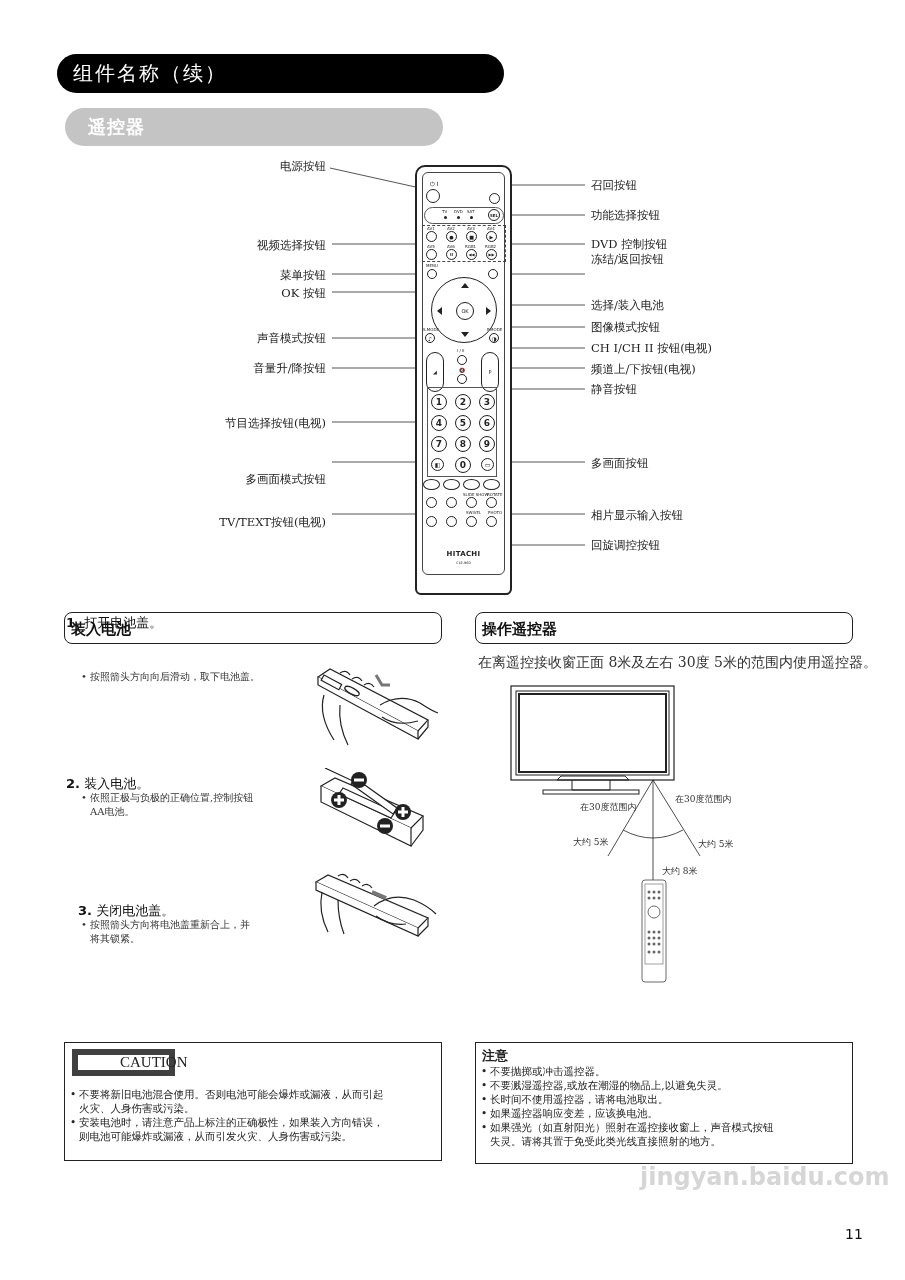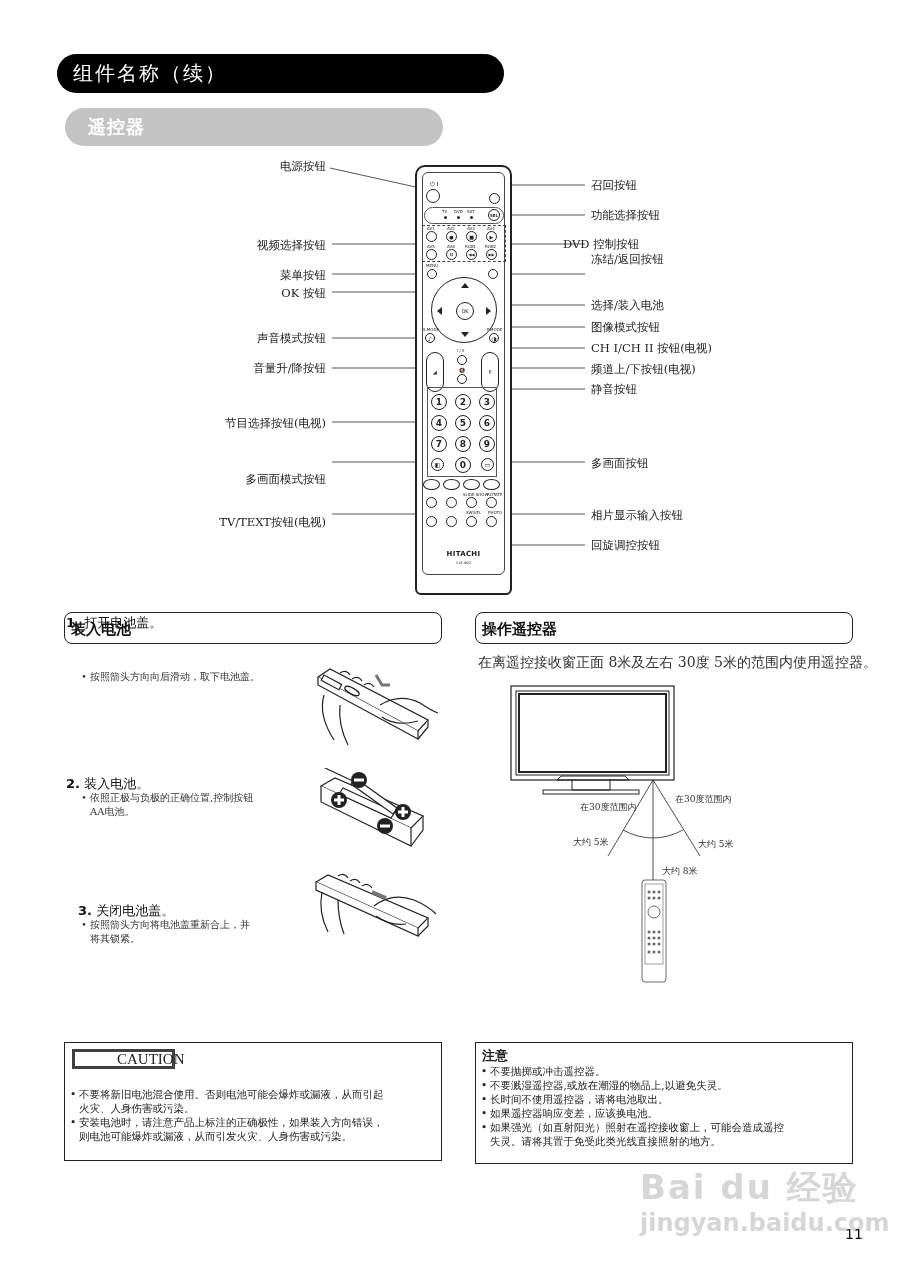--- a/index.html
+++ b/index.html
@@ -36,21 +36,21 @@
   .step-title { position: absolute; font-family: "DejaVu Sans", sans-serif; font-size: 13px; color: #111; }
   .step-title b { font-weight: bold; }
   .bullet { position: absolute; font-size: 10px; line-height: 14px; color: #333; }
   .bullet::before { content: "•"; position: absolute; left: -9px; top: 0; }
 
   .illu { position: absolute; }
 
   .desc { position: absolute; left: 478px; top: 654px; font-size: 14px; color: #333; }
 
   .box { position: absolute; border: 1.5px solid #222; }
-  .caution-tag { position: absolute; left: 7px; top: 6px; width: 103px; height: 20px; border: 3px solid #404040; display: flex; align-items: center; padding-left: 6px; gap: 32px; }
+  .caution-tag { position: absolute; left: 7px; top: 6px; width: 103px; height: 27px; border: 6px solid #404040; display: flex; align-items: center; padding-left: 6px; gap: 32px; }
   .caution-tag span { font-family: "Liberation Serif", serif; font-size: 15px; margin-left: 4px; }
   .note-line { position: absolute; font-size: 10.5px; line-height: 14px; color: #222; }
   .note-title { position: absolute; font-family: "DejaVu Sans", sans-serif; font-weight: bold; font-size: 13px; }
 
   .watermark { position: absolute; left: 640px; top: 1165px; color: #d6d6d6; font-family: "DejaVu Sans", sans-serif; font-weight: bold; }
   .page-num { position: absolute; left: 845px; top: 1226px; font-family: "DejaVu Sans", sans-serif; font-size: 14px; color: #111; }
 </style>
 </head>
 <body>
 
@@ -95,21 +95,21 @@
     <polyline points="465,383 475,389 585,389"></polyline>
     <line x1="497" y1="462" x2="585" y2="462"></line>
     <polyline points="503,497 506,497 506,514 585,514"></polyline>
     <line x1="506" y1="514" x2="506" y2="521"></line>
     <polyline points="462,527 462,545 585,545"></polyline>
   </g>
 </svg>
 
 <div class="lbl" style="left:591px;top:178px;">召回按钮</div>
 <div class="lbl" style="left:591px;top:208px;">功能选择按钮</div>
-<div class="lbl" style="left:563px;top:237px;">DVD 控制按钮</div>
+<div class="lbl" style="left:591px;top:237px;">DVD 控制按钮</div>
 <div class="lbl" style="left:591px;top:252px;">冻结/返回按钮</div>
 <div class="lbl" style="left:591px;top:298px;">选择/装入电池</div>
 <div class="lbl" style="left:591px;top:320px;">图像模式按钮</div>
 <div class="lbl" style="left:591px;top:341px;">CH I/CH II 按钮(电视)</div>
 <div class="lbl" style="left:591px;top:362px;">频道上/下按钮(电视)</div>
 <div class="lbl" style="left:591px;top:382px;">静音按钮</div>
 <div class="lbl" style="left:591px;top:456px;">多画面按钮</div>
 <div class="lbl" style="left:591px;top:508px;">相片显示输入按钮</div>
 <div class="lbl" style="left:591px;top:538px;">回旋调控按钮</div>
 
@@ -330,22 +330,21 @@
   <div class="note-line" style="left:14px;top:72px;"><span style="position:absolute;left:-9px;">•</span><span>安装电池时，请注意产品上标注的正确极性，如果装入方向错误，</span></div>
   <div class="note-line" style="left:14px;top:86px;">则电池可能爆炸或漏液，从而引发火灾、人身伤害或污染。</div>
 </div>
 
 <div class="box" style="left:475px;top:1042px;width:378px;height:122px;">
   <div class="note-title" style="left:6px;top:4px;">注意</div>
   <div class="note-line" style="left:14px;top:21px;"><span style="position:absolute;left:-9px;">•</span><span>不要抛掷或冲击遥控器。</span></div>
   <div class="note-line" style="left:14px;top:35px;"><span style="position:absolute;left:-9px;">•</span><span>不要溅湿遥控器,或放在潮湿的物品上,以避免失灵。</span></div>
   <div class="note-line" style="left:14px;top:49px;"><span style="position:absolute;left:-9px;">•</span><span>长时间不使用遥控器，请将电池取出。</span></div>
   <div class="note-line" style="left:14px;top:63px;"><span style="position:absolute;left:-9px;">•</span><span>如果遥控器响应变差，应该换电池。</span></div>
-  <div class="note-line" style="left:14px;top:77px;"><span style="position:absolute;left:-9px;">•</span><span>如果强光（如直射阳光）照射在遥控接收窗上，可能会造成遥控</span></div>
+  <div class="note-line" style="left:14px;top:77px;"><span style="position:absolute;left:-9px;">•</span><span>如果强光（如直射阳光）照射在遥控接收窗上，声音模式按钮</span></div>
   <div class="note-line" style="left:14px;top:91px;">失灵。请将其置于免受此类光线直接照射的地方。</div>
 </div>
 
 <div class="watermark">
-  <div style="font-size:34px;letter-spacing:2px;">Bai du 经验</div>
   <div style="font-size:24px;margin-top:-2px;">jingyan.baidu.com</div>
 </div>
 
 <div class="page-num">11</div>
 
 </body></html>

